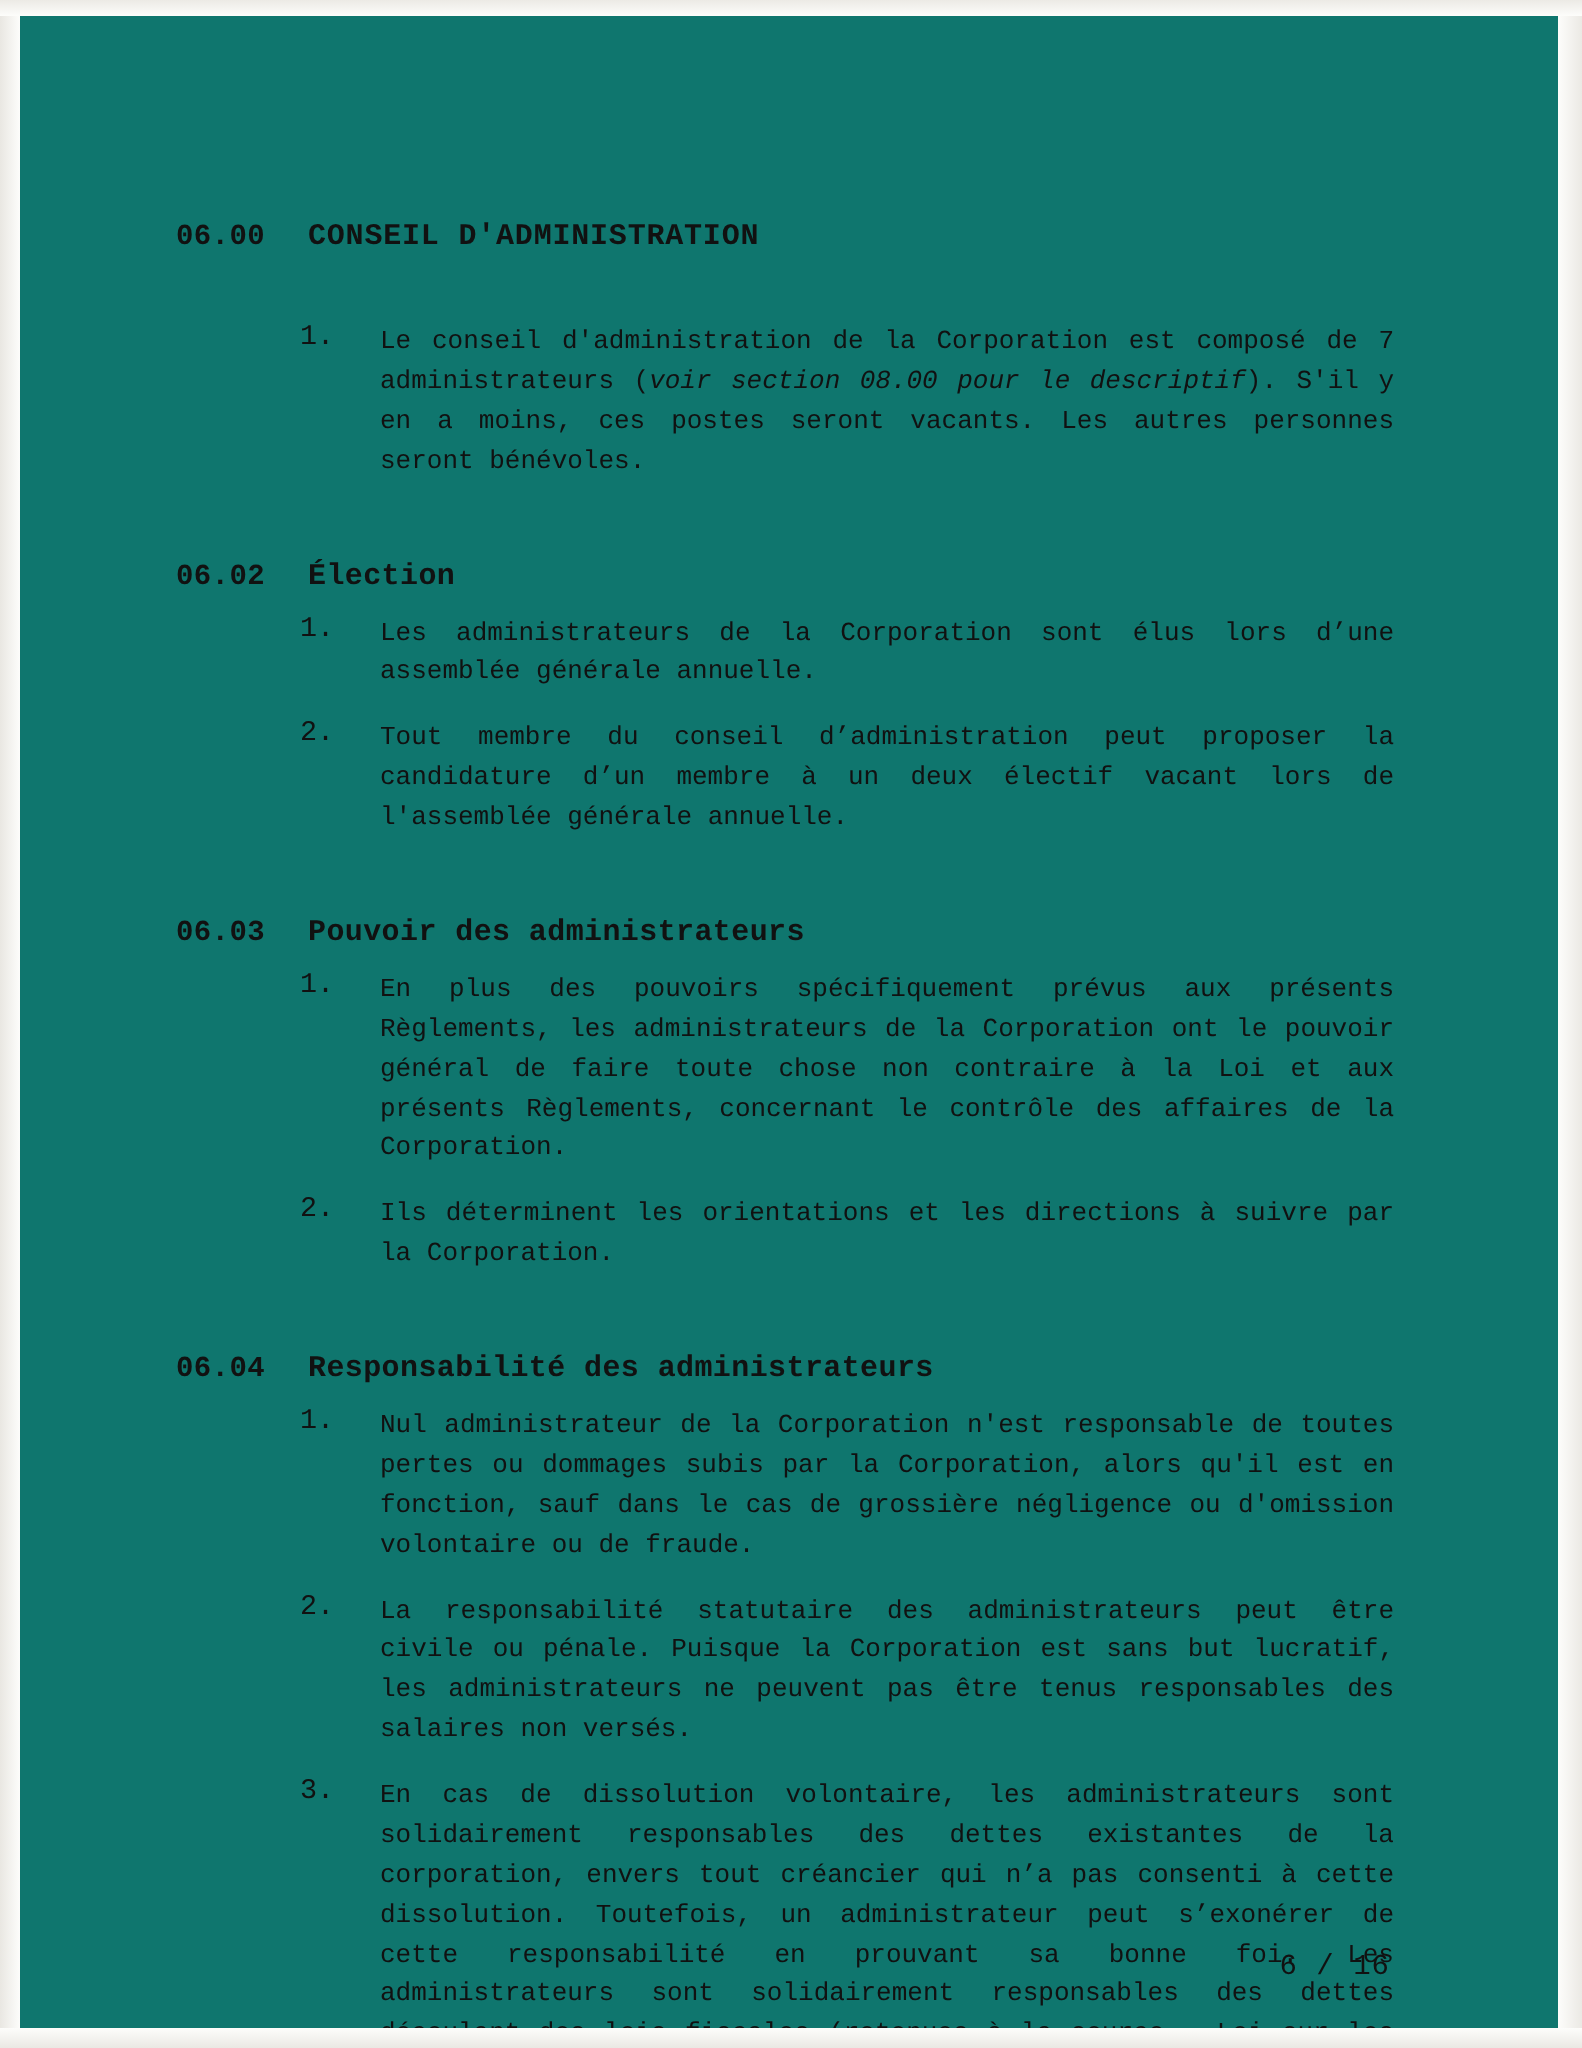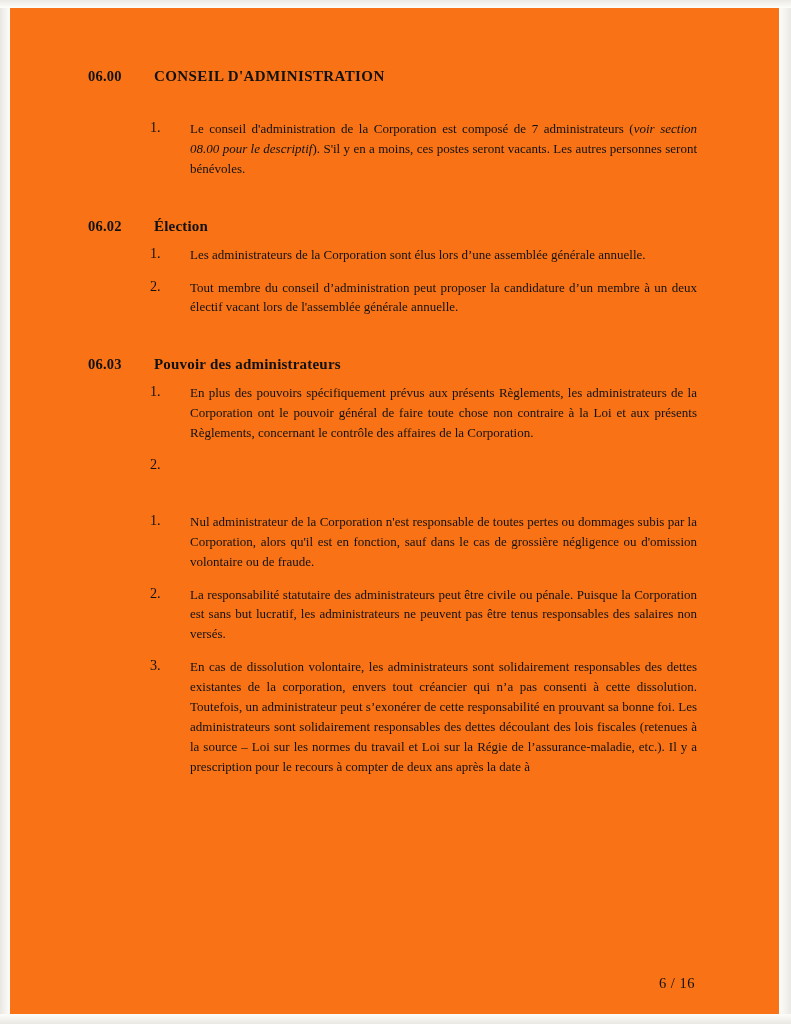--- a/index.html
+++ b/index.html
@@ -12,23 +12,24 @@
     height: 1024px;
     font-family: "Liberation Serif", serif;
     color: #111111;
     position: relative;
     overflow: hidden;
   }
   .page {
     position: relative;
     width: 791px;
     height: 1024px;
-    background: #f97316;
+    background: #0f766e;
     box-sizing: border-box;
-    padding: 68px 92px 40px 88px;
+    padding: 110px 92px 40px 88px;
+    font-family: Liberation Mono, monospace;
   }
   
   .scan-edge-left {
     position: absolute;
     left: 0; top: 0;
     width: 10px; height: 1024px;
     background: linear-gradient(to right, #e9e7e2, #fdfdfb);
     pointer-events: none;
   }
   .scan-edge-right {
@@ -166,25 +167,30 @@
           <span class="sec-num">06.03</span>
           <span class="sec-title">Pouvoir des administrateurs</span>
         </div>
         <ul class="item-list">
           <li class="item">
             <span class="item-num">1.</span>
             <span class="item-text"><span>En plus des pouvoirs spécifiquement prévus aux présents Règlements, les administrateurs de la Corporation ont le pouvoir général de faire toute chose non contraire à la Loi et aux présents Règlements, concernant le contrôle des affaires de la Corporation.</span></span>
           </li>
           <li class="item">
             <span class="item-num">2.</span>
-          </li>
-        </ul>
-      </div>
-      <div class="gap-lg"></div>
-      <div class="section">
+            <span class="item-text"><span>Ils déterminent les orientations et les directions à suivre par la Corporation.</span></span>
+          </li>
+        </ul>
+      </div>
+      <div class="gap-lg"></div>
+      <div class="section">
+        <div class="section-heading">
+          <span class="sec-num">06.04</span>
+          <span class="sec-title">Responsabilité des administrateurs</span>
+        </div>
         <ul class="item-list">
           <li class="item">
             <span class="item-num">1.</span>
             <span class="item-text"><span>Nul administrateur de la Corporation n'est responsable de toutes pertes ou dommages subis par la Corporation, alors qu'il est en fonction, sauf dans le cas de grossière négligence ou d'omission volontaire ou de fraude.</span></span>
           </li>
           <li class="item">
             <span class="item-num">2.</span>
             <span class="item-text"><span>La responsabilité statutaire des administrateurs peut être civile ou pénale. Puisque la Corporation est sans but lucratif, les administrateurs ne peuvent pas être tenus responsables des salaires non versés.</span></span>
           </li>
           <li class="item">

